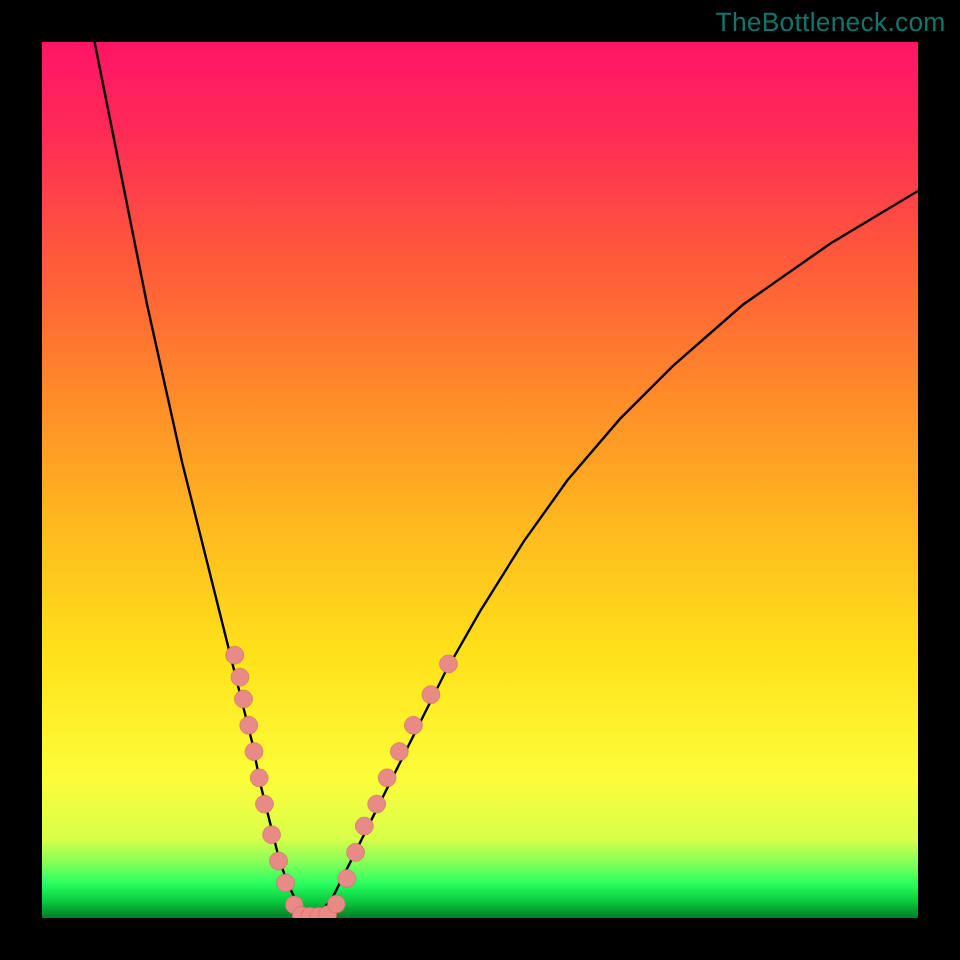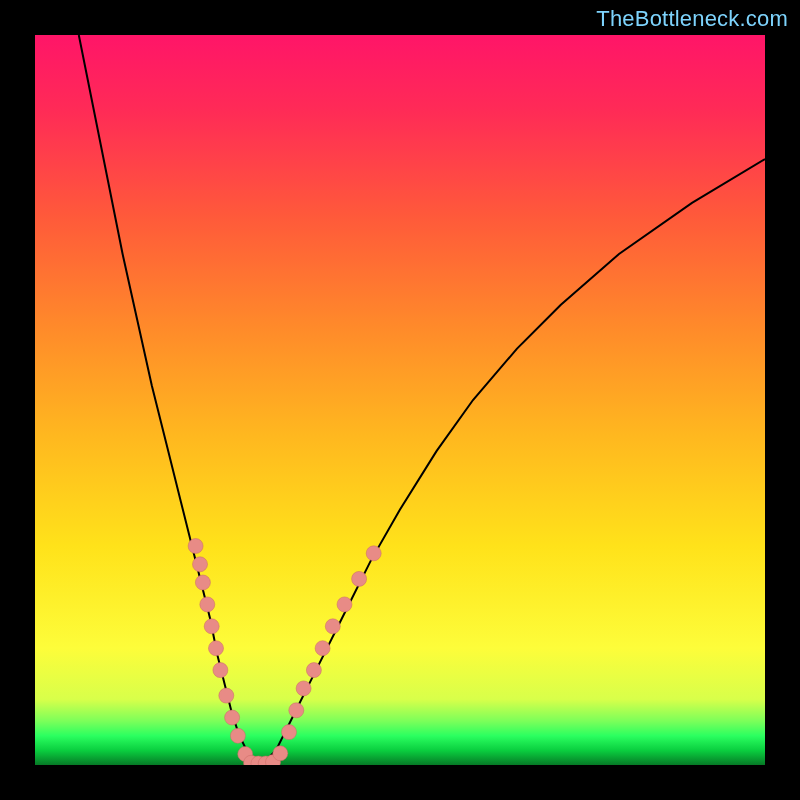--- a/index.html
+++ b/index.html
@@ -35,21 +35,21 @@
       #7bff5a 94%,
       #2bff60 96%,
       #0ace3f 98%,
       #067a26 100%
     );
   }
   .watermark {
     position: absolute;
     top: 6px;
     right: 12px;
-    color: #7dd3fc;
+    color: #0f766e;
     font-size: 22px;
     font-weight: 500;
     letter-spacing: 0.2px;
     user-select: none;
   }
   svg.curve {
     position: absolute;
     inset: 0;
   }
   .dot {

